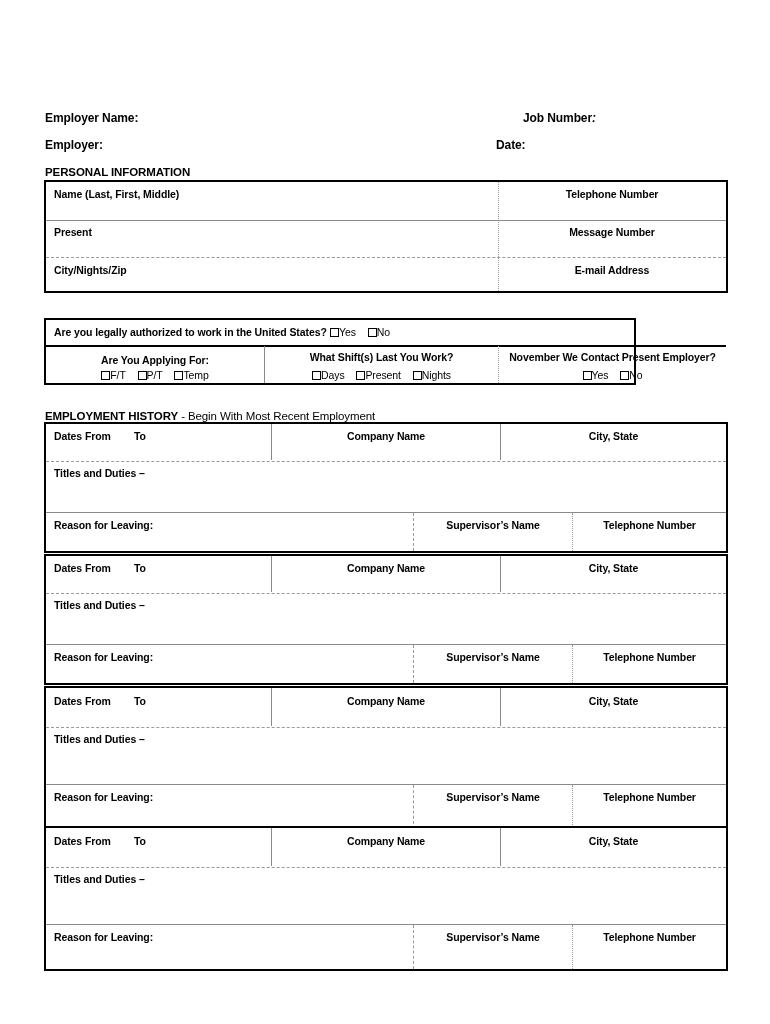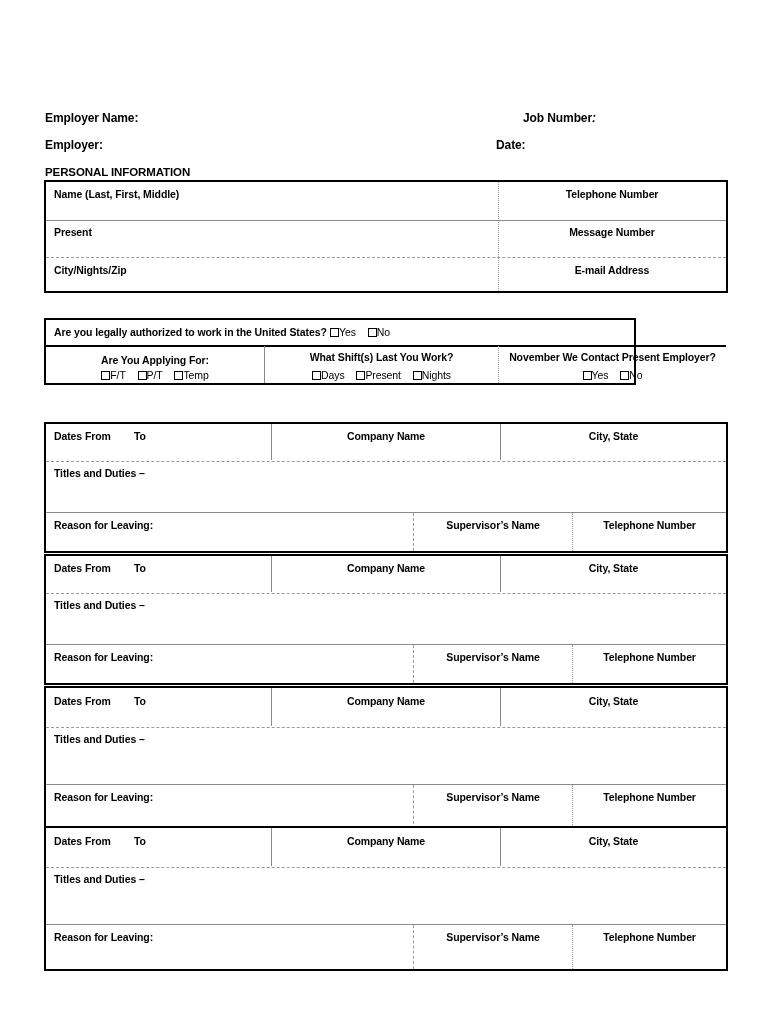--- a/index.html
+++ b/index.html
@@ -213,20 +213,23 @@
       <span class="cb-item"><span class="cbox"></span><span class="cb-label">Present</span></span>
       <span class="cb-item"><span class="cbox"></span><span class="cb-label">Nights</span></span>
     </div>
 
     <div class="cb-group" style="left:453px; top:49px; width:227px; text-align:center;">
       <span class="cb-item"><span class="cbox"></span><span class="cb-label">Yes</span></span>
       <span class="cb-item"><span class="cbox"></span><span class="cb-label">No</span></span>
     </div>
   </div>
 
+  <div class="section-caption cap-emphist">
+    <span>EMPLOYMENT HISTORY</span><span class="normal"> - Begin With Most Recent Employment</span>
+  </div>
 
   <div class="emp-block" id="emp-block-0">
     <div class="rule v-solid" style="left:225px; top:0px; height:36px;"></div>
     <div class="rule v-solid" style="left:454px; top:0px; height:36px;"></div>
     <div class="rule h-dashed" style="left:0px; top:37px; width:680px;"></div>
     <div class="rule h-solid" style="left:0px; top:88px; width:680px;"></div>
     <div class="rule v-dashed" style="left:367px; top:89px; height:38px;"></div>
     <div class="rule v-dotted" style="left:526px; top:89px; height:38px;"></div>
 
     <div class="cell-label" style="left:8px; top:6px;">Dates From</div>

